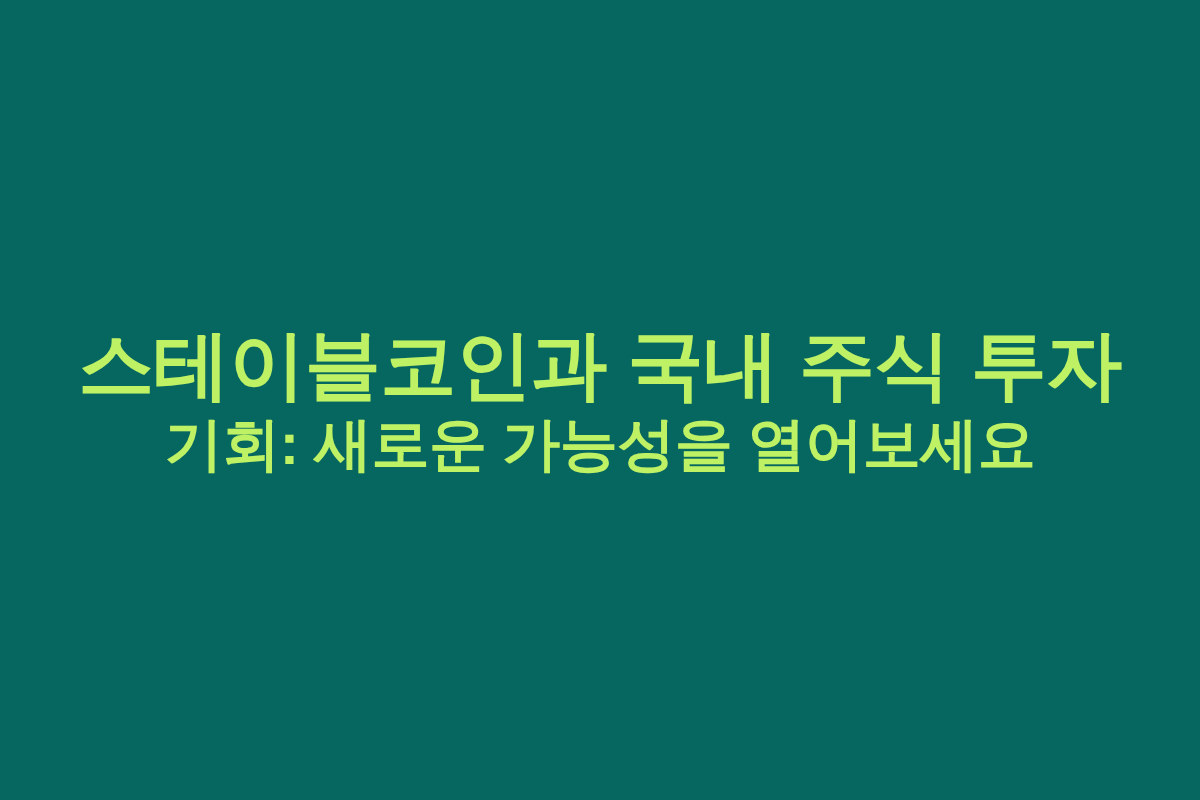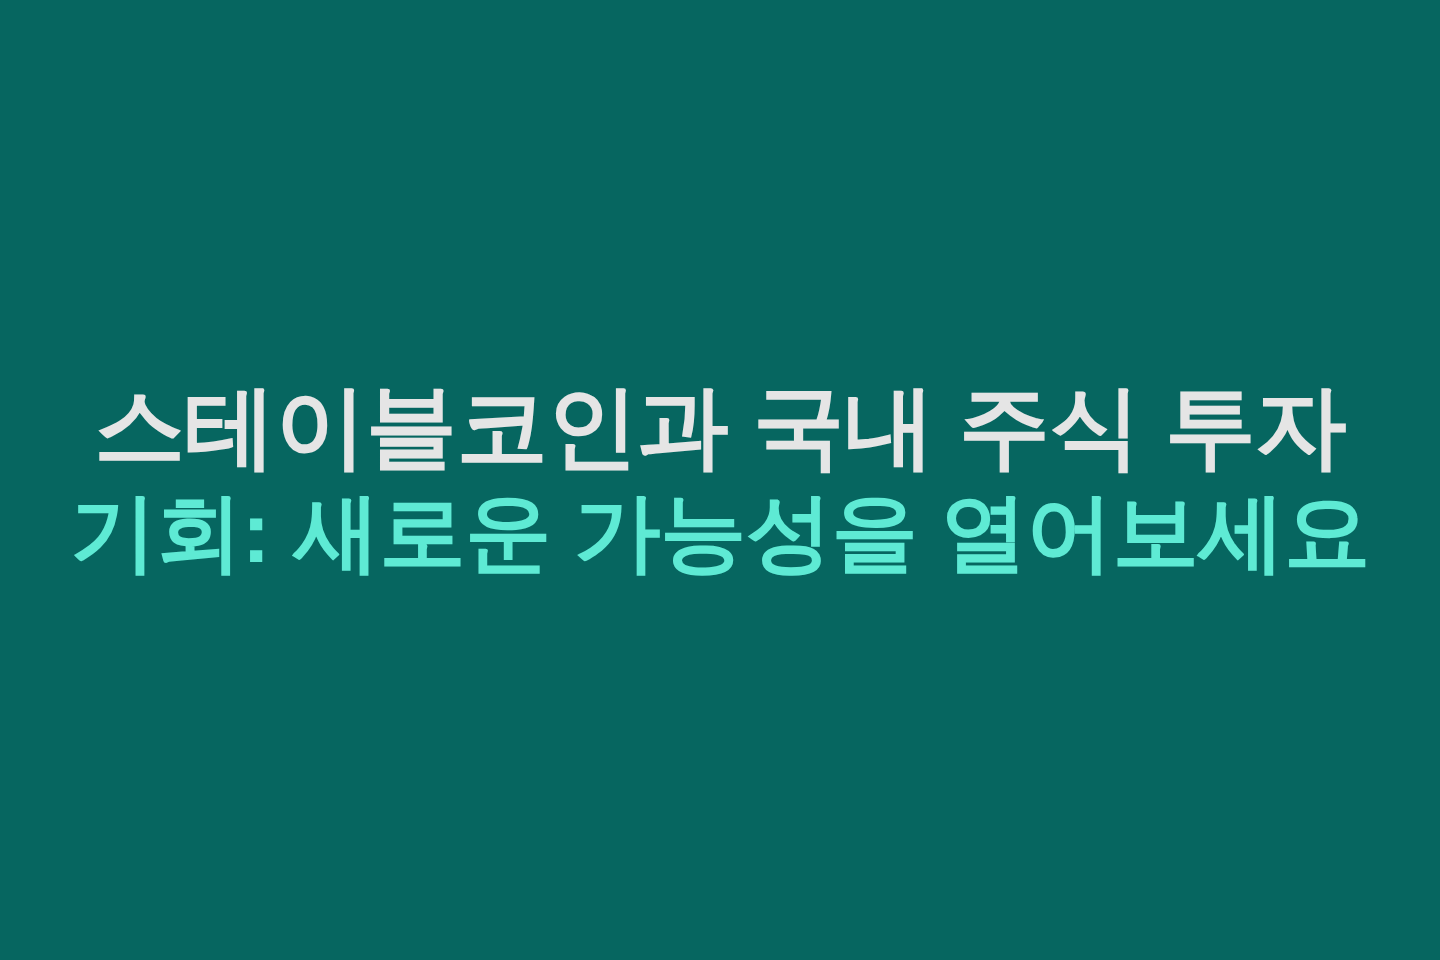--- a/index.html
+++ b/index.html
@@ -50,19 +50,19 @@
     font-size: 76px;
   }
 </style>
 </head>
 <body style="background: rgb(6, 102, 96);">
 
 <div class="canvas" style="background: rgb(6, 102, 96); width: 1200px; height: 800px;">
 
   <div class="title-block">
 
-    <span class="title-line line-1" style="color: #e5e5e5;">스테이블코인과 국내 주식 투자</span>
+    <span class="title-line line-1" style="color: #bef264;">스테이블코인과 국내 주식 투자</span>
 
-    <span class="title-line line-2" style="color: #5eead4; font-size: 72px;">기회: 새로운 가능성을 열어보세요</span>
+    <span class="title-line line-2" style="color: #bef264; font-size: 58px;">기회: 새로운 가능성을 열어보세요</span>
 
   </div>
 
 </div>
 
 </body></html>

